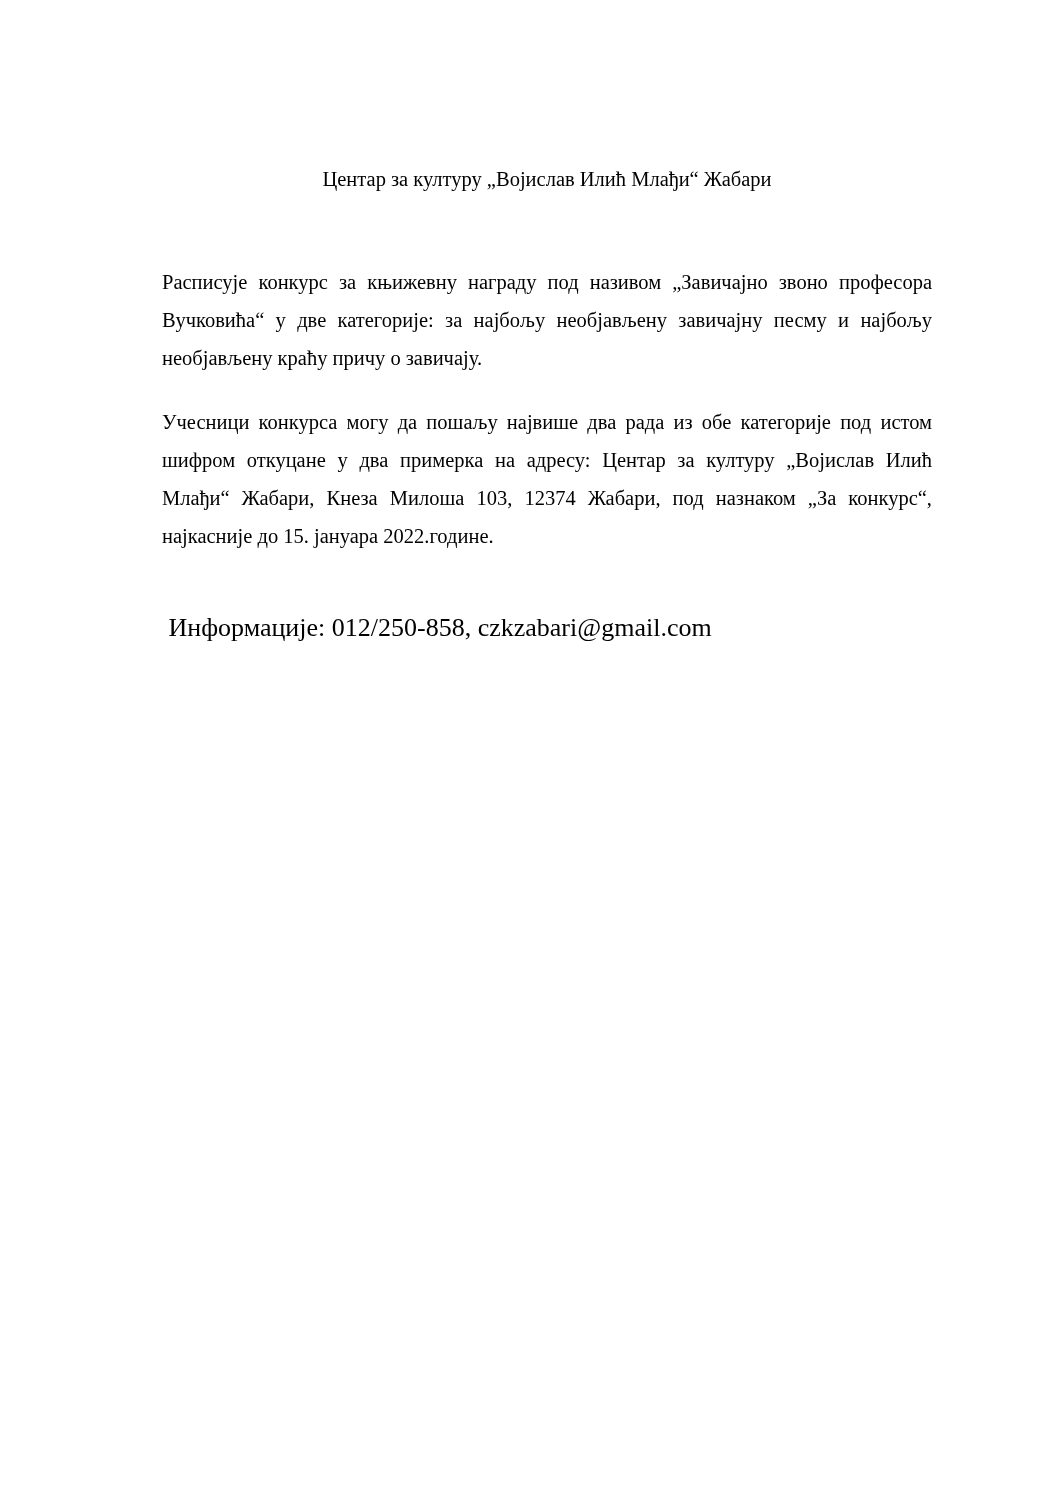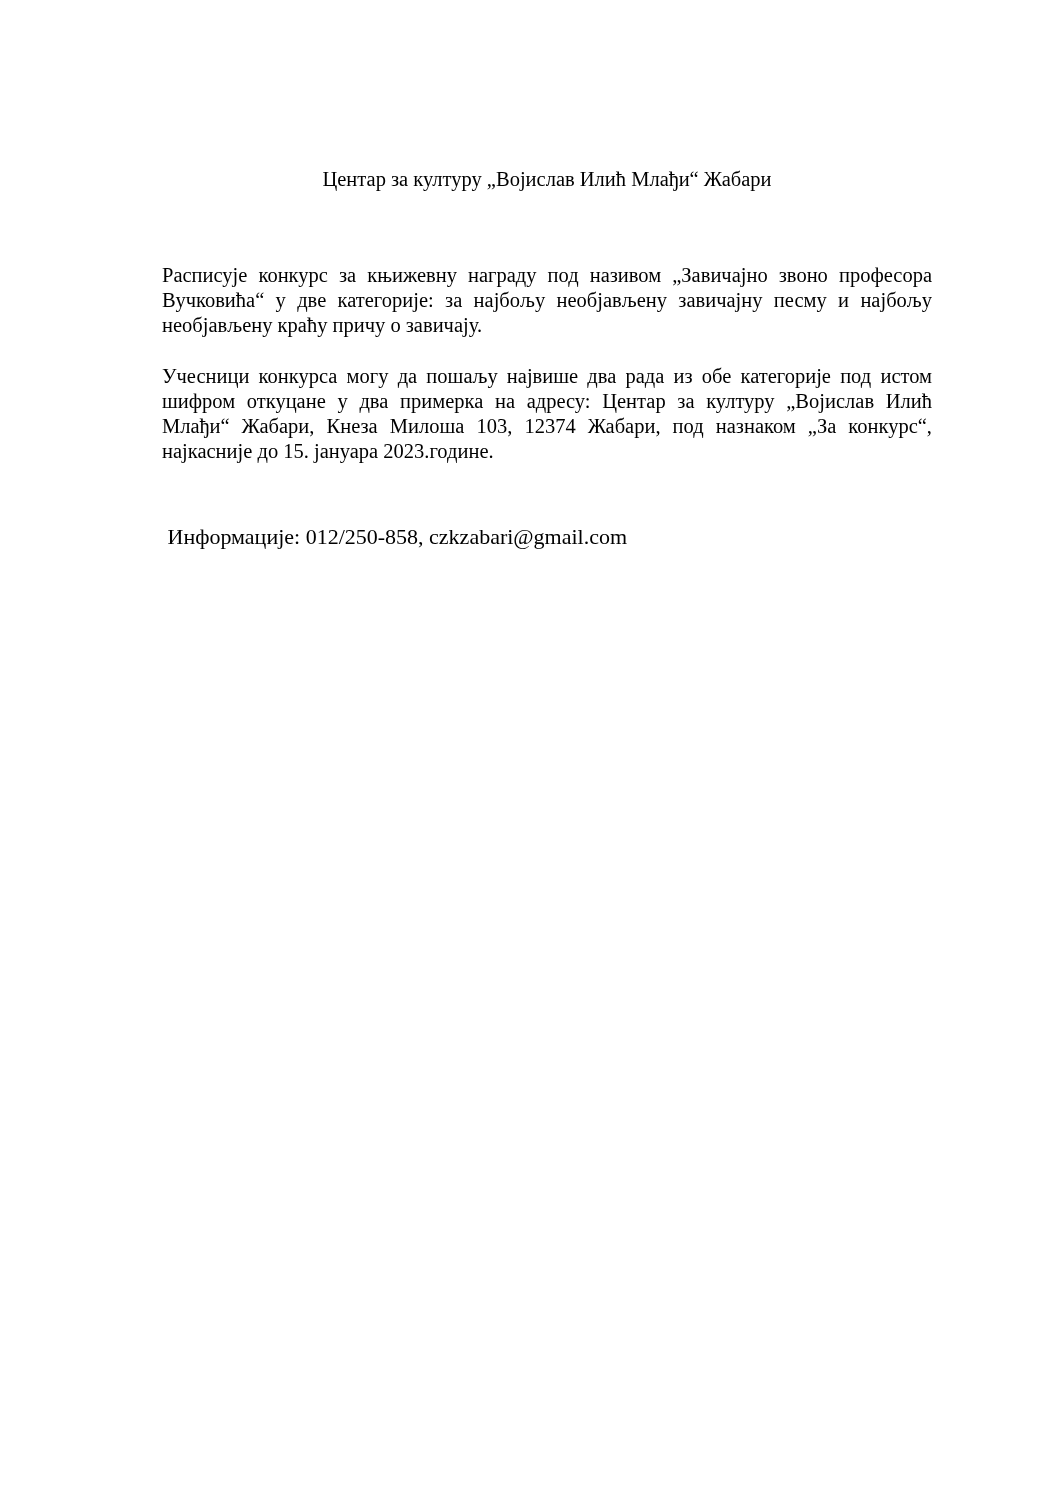--- a/index.html
+++ b/index.html
@@ -24,40 +24,40 @@
   }
   .doc-title {
     font-size: 20.5px;
     line-height: 29px;
     font-weight: normal;
     text-align: center;
     margin-bottom: 53px;
   }
   .doc-paragraph {
     font-size: 20.5px;
-    line-height: 25px;
+    line-height: 38px;
     text-align: justify;
     text-justify: inter-word;
     margin-bottom: 10px;
   }
   .doc-contact {
-    font-size: 22px;
+    font-size: 26px;
     line-height: 29px;
     text-align: left;
     margin-top: 42px;
   }
 </style>
 </head>
 <body>
 
 <div class="page">
   <div class="content">
     <h1 class="doc-title">Центар за културу „Војислав Илић Млађи“ Жабари</h1>
 
     <p class="doc-paragraph">Расписује конкурс за књижевну награду под називом „Завичајно звоно професора Вучковића“ у две категорије: за најбољу необјављену завичајну песму и најбољу необјављену краћу причу о завичају.</p>
 
-    <p class="doc-paragraph">Учесници конкурса могу да пошаљу највише два рада из обе категорије под истом шифром откуцане у два примерка на адресу: Центар за културу „Војислав Илић Млађи“ Жабари, Кнеза Милоша 103, 12374 Жабари, под назнаком „За конкурс“, најкасније до 15. јануара 2023.године.</p>
+    <p class="doc-paragraph">Учесници конкурса могу да пошаљу највише два рада из обе категорије под истом шифром откуцане у два примерка на адресу: Центар за културу „Војислав Илић Млађи“ Жабари, Кнеза Милоша 103, 12374 Жабари, под назнаком „За конкурс“, најкасније до 15. јануара 2022.године.</p>
 
 
 
     <p class="doc-contact">&nbsp;Информације: 012/250-858, czkzabari@gmail.com</p>
   </div>
 </div>
 
 </body></html>

